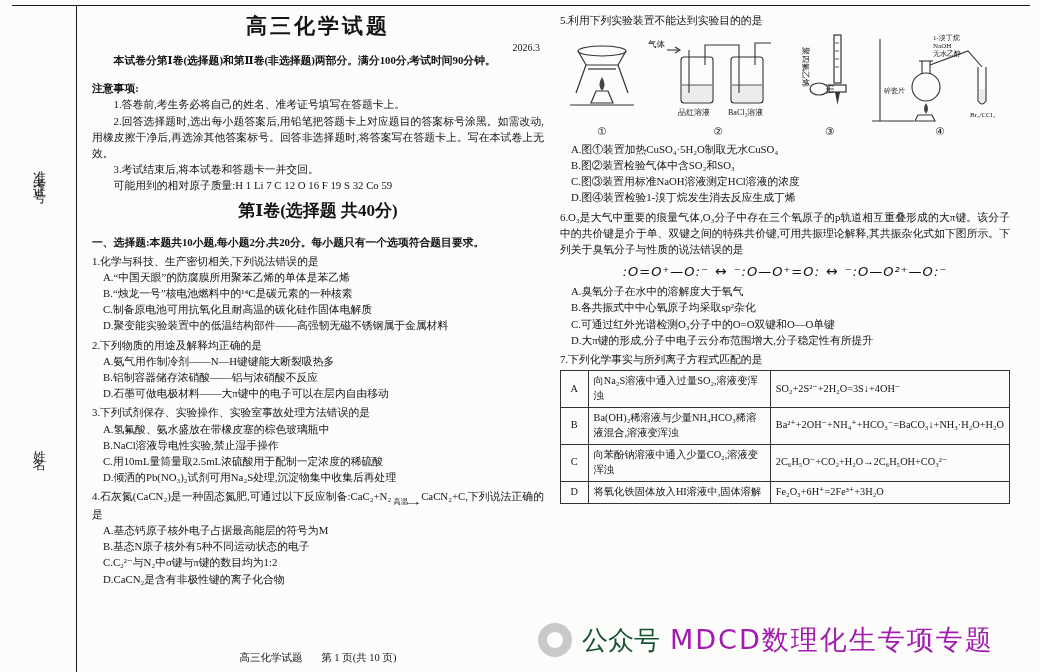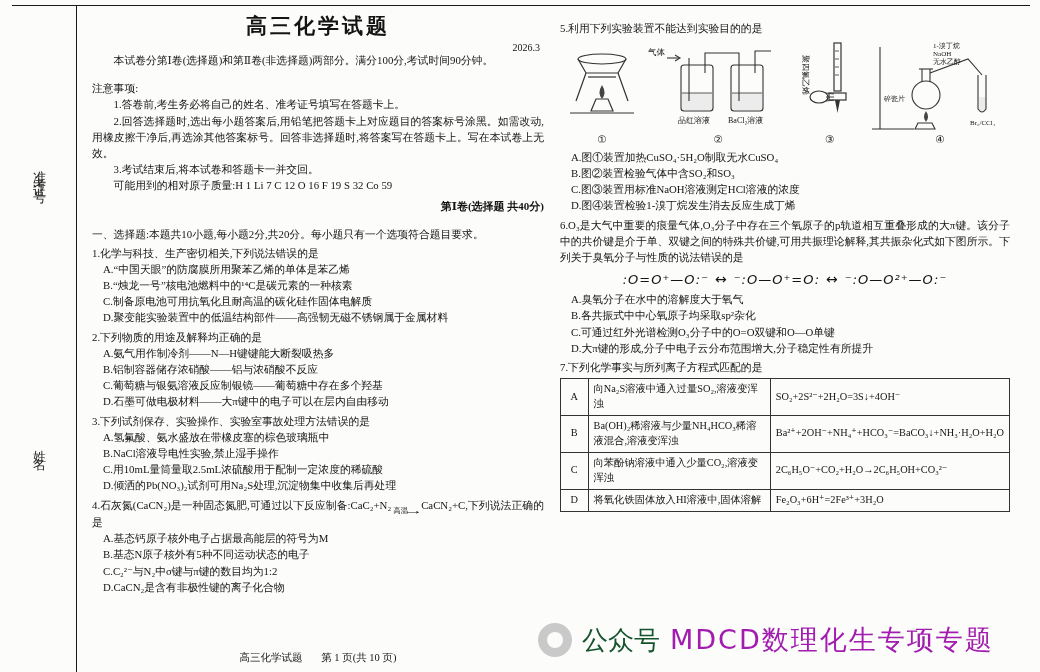--- a/index.html
+++ b/index.html
@@ -9,22 +9,22 @@
   .mlabel{position:absolute;left:30px;writing-mode:vertical-rl;text-orientation:upright;font-size:13px;letter-spacing:7px;color:#222;}
   .m1{top:160px;}
   .m2{top:440px;}
   .col{position:absolute;top:12px;}
   .col-l{left:92px;width:452px;}
   .col-r{left:560px;width:450px;}
   .title{text-align:center;font-size:21px;font-weight:bold;letter-spacing:3px;margin:0 0 2px 0;}
   .date{position:absolute;top:30px;right:4px;font-size:10px;}
   .para{margin:0;font-size:10.8px;line-height:1.5;text-align:justify;}
   .ind{text-indent:2em;}
-  .b{font-weight:normal;margin-top:12px;}
-  .sec-title{text-align:right;font-weight:bold;font-size:11px;margin:5px 0 3px;}
+  .b{font-weight:bold;margin-top:12px;}
+  .sec-title{text-align:center;font-weight:bold;font-size:17px;margin:5px 0 3px;}
   .q{margin-top:3px;}
   .opt{padding-left:11px;}
   .overarrow{display:inline-flex;flex-direction:row;align-items:center;vertical-align:-4px;margin:0 2px;line-height:1;}
   .oa-label{font-size:7.5px;line-height:1;}
   .oa-arrow{display:block;font-size:11px;line-height:0.65;transform:scaleX(1.9);}
   .figs{display:flex;justify-content:space-between;align-items:flex-end;margin:3px 0 2px;}
   .fig{display:flex;flex-direction:column;align-items:center;}
   .fig svg{display:block;}
   .fignum{font-size:10.5px;line-height:1.3;}
   svg text{font-family:"Liberation Serif","DejaVu Serif",serif;fill:#141414;}
@@ -70,21 +70,20 @@
       <p class="para opt">A.“中国天眼”的防腐膜所用聚苯乙烯的单体是苯乙烯</p>
       <p class="para opt">B.“烛龙一号”核电池燃料中的¹⁴C是碳元素的一种核素</p>
       <p class="para opt">C.制备原电池可用抗氧化且耐高温的碳化硅作固体电解质</p>
       <p class="para opt">D.聚变能实验装置中的低温结构部件——高强韧无磁不锈钢属于金属材料</p>
     </div>
 
     <div class="q">
       <p class="para">2.下列物质的用途及解释均正确的是</p>
       <p class="para opt">A.氨气用作制冷剂——N—H键键能大断裂吸热多</p>
       <p class="para opt">B.铝制容器储存浓硝酸——铝与浓硝酸不反应</p>
-      <p class="para opt">C.葡萄糖与银氨溶液反应制银镜——葡萄糖中存在多个羟基</p>
       <p class="para opt">D.石墨可做电极材料——大π键中的电子可以在层内自由移动</p>
     </div>
 
     <div class="q">
       <p class="para">3.下列试剂保存、实验操作、实验室事故处理方法错误的是</p>
       <p class="para opt">A.氢氟酸、氨水盛放在带橡皮塞的棕色玻璃瓶中</p>
       <p class="para opt">B.NaCl溶液导电性实验,禁止湿手操作</p>
       <p class="para opt">C.用10mL量筒量取2.5mL浓硫酸用于配制一定浓度的稀硫酸</p>
       <p class="para opt">D.倾洒的Pb(NO₃)₂试剂可用Na₂S处理,沉淀物集中收集后再处理</p>
     </div>
@@ -95,21 +94,21 @@
             <span class="oa-arrow">→</span>
           </span><span>CaCN₂+C,下列说法正确的是</span></p>
       <p class="para opt">A.基态钙原子核外电子占据最高能层的符号为M</p>
       <p class="para opt">B.基态N原子核外有5种不同运动状态的电子</p>
       <p class="para opt">C.C₂²⁻与N₂中σ键与π键的数目均为1:2</p>
       <p class="para opt">D.CaCN₂是含有非极性键的离子化合物</p>
     </div>
   </div>
 
   <div class="col col-r">
-    <div class="q" style="margin-top:8px;">
+    <div class="q" style="margin-top:0;">
       <p class="para">5.利用下列实验装置不能达到实验目的的是</p>
 
       <div class="figs">
 
         <div class="fig">
           <svg width="84" height="94" viewBox="0 0 84 94">
             <g fill="none" stroke="#333" stroke-width="1.2">
               <ellipse cx="42" cy="20" rx="24" ry="5"></ellipse>
               <path d="M18,20 L26,34 L58,34 L66,20"></path>
               <path d="M26,34 L16,62 M58,34 L68,62"></path>

